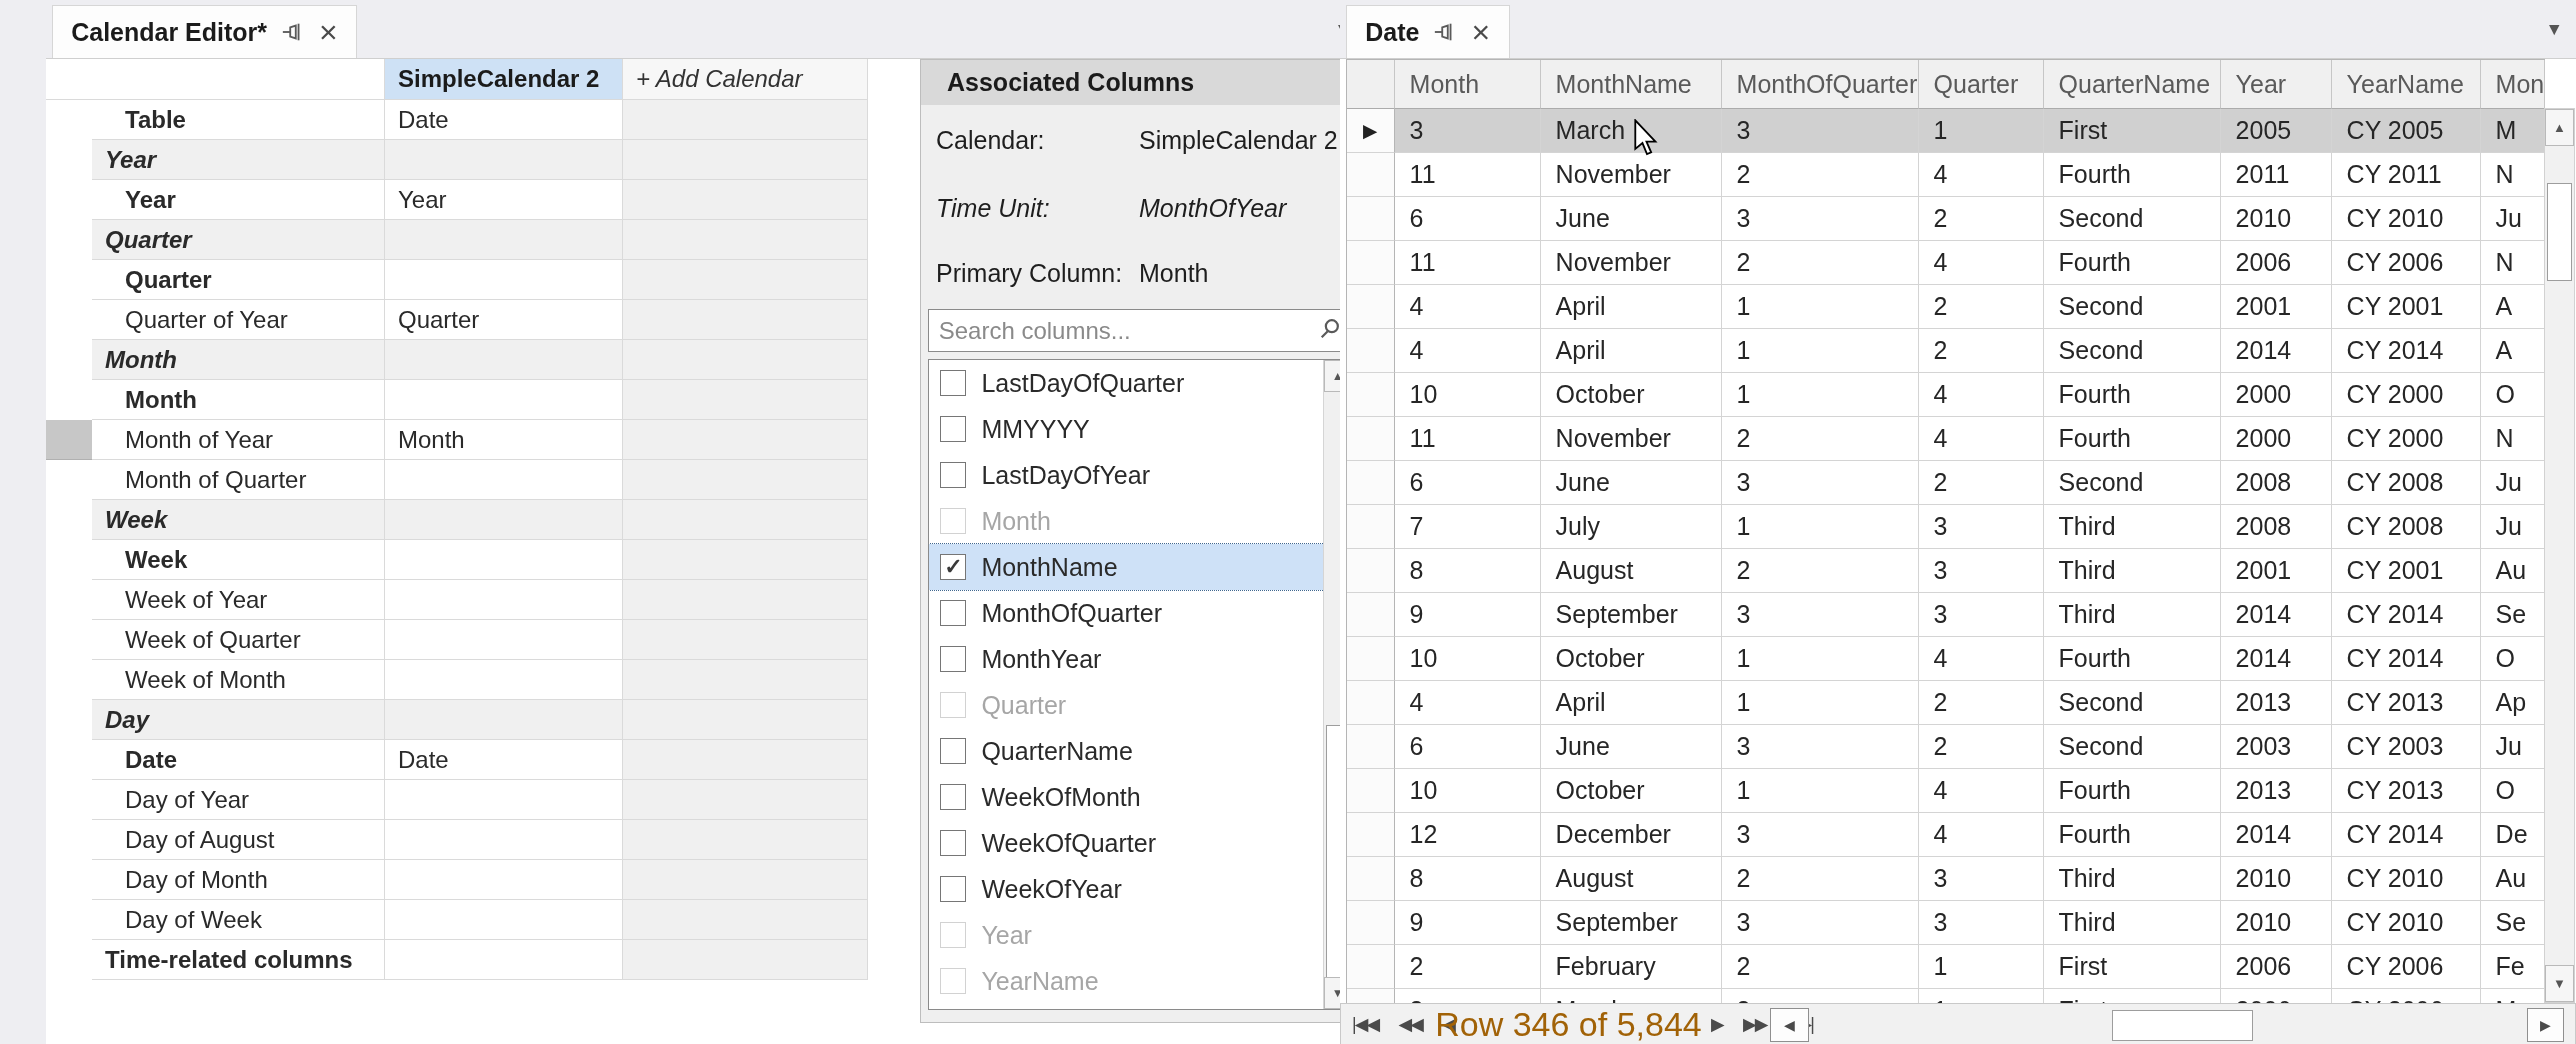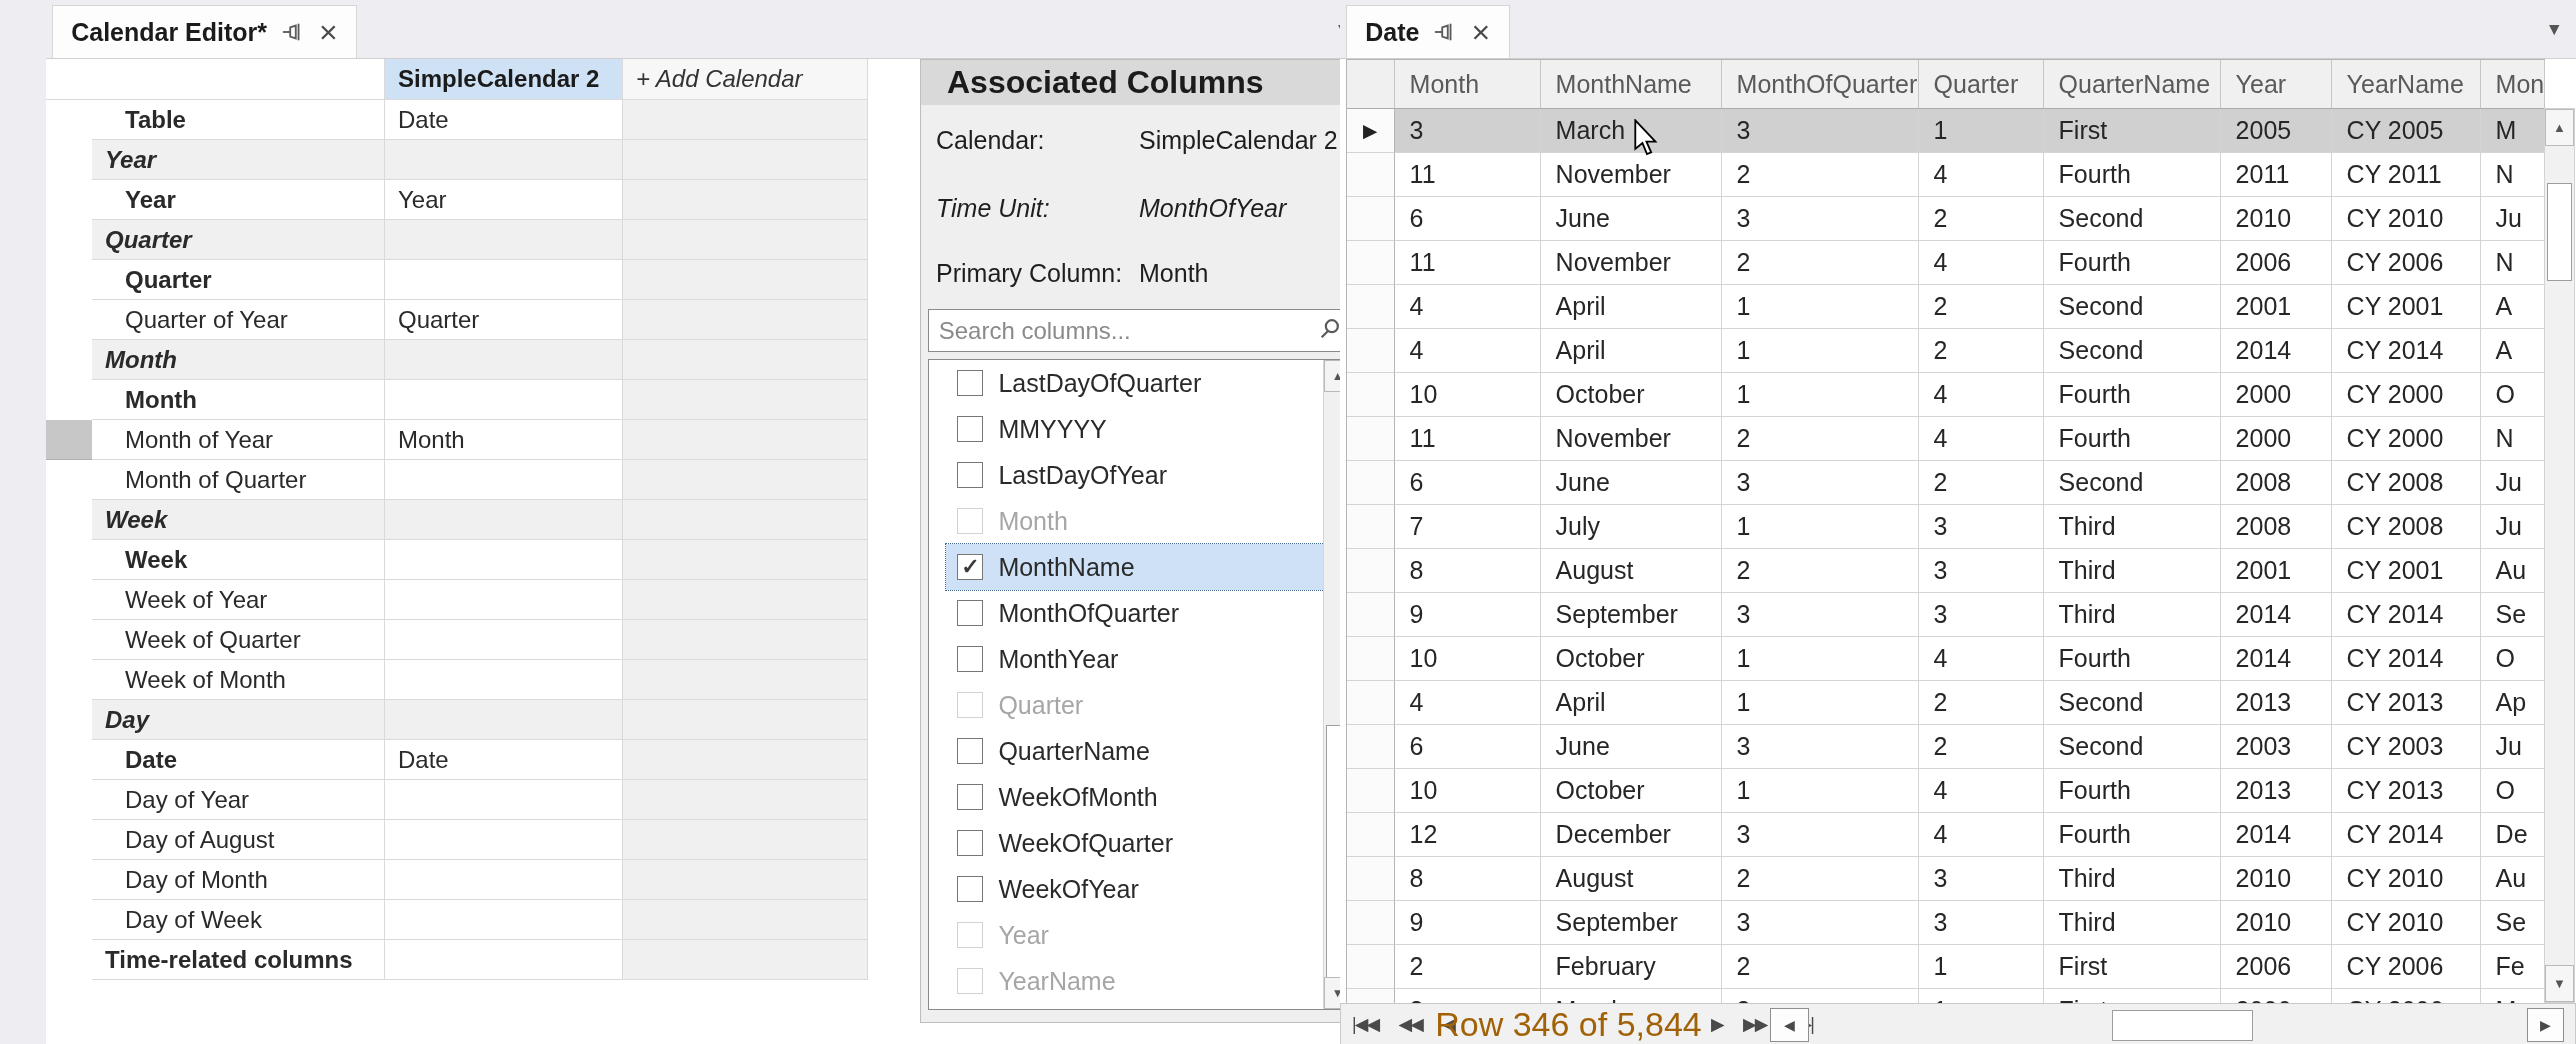--- a/index.html
+++ b/index.html
@@ -34,32 +34,32 @@
   .cg-bold{font-weight:bold;padding-left:33px;}
   .cg-normal{padding-left:33px;}
   .cg-footer{font-weight:bold;padding-left:13px;}
   .cg-section{font-weight:bold;font-style:italic;background:#f0f0f0;padding-left:13px;}
   .cg-sectionbg{background:#f0f0f0;}
   .cg-value{padding-left:13px;}
 
   
   #assoc-panel{position:absolute;left:874px;top:0;width:441px;height:964px;background:#efefef;border:0.9px solid #bdbdbd;box-sizing:border-box;}
   .assoc-header{position:absolute;left:0;right:0;top:0;height:45px;background:#d9d9d9;display:flex;align-items:center;
-      padding-left:26px;font-size:32px;font-weight:bold;color:#1b1b1b;}
+      padding-left:26px;font-size:25px;font-weight:bold;color:#1b1b1b;}
   .assoc-field{position:absolute;left:0;right:0;height:45px;display:flex;align-items:center;padding-left:15px;font-size:25px;}
   .assoc-field .lbl{width:203px;flex:none;}
   .assoc-field .val{white-space:nowrap;}
   #search-box{position:absolute;left:7.4px;right:7.4px;top:249px;height:43px;background:#fff;border:0.9px solid #8a8a8a;
       box-sizing:border-box;display:flex;align-items:center;}
   #search-box input{flex:1;border:none;outline:none;font-size:24px;color:#333;padding:0 9.3px;font-family:inherit;background:transparent;}
   #search-box input::placeholder{color:#8a8a8a;}
   .search-glyph{flex:none;margin-right:9.3px;}
 
   #column-listbox{position:absolute;left:7.4px;right:7.4px;top:299px;height:651px;background:#fff;border:0.9px solid #8a8a8a;
-      box-sizing:border-box;overflow:hidden;padding-left:17px;}
+      box-sizing:border-box;overflow:hidden;}
   .lb-item{height:46px;display:flex;align-items:center;padding-left:11px;font-size:25px;color:#2a2a2a;}
   .lb-sel{background:#cee1f7;outline:0.9px dotted #41678f;outline-offset:-0.9px;}
   .lb-cb{width:26px;height:26px;flex:none;border:1.9px solid #767676;background:#fff;margin-right:15px;
       display:flex;align-items:center;justify-content:center;font-size:22px;font-weight:bold;color:#3a3a3a;box-sizing:border-box;}
   .lb-dis{color:#a6a6a6;}
   .lb-dis .lb-cb{border-color:#d2d2d2;}
   .lb-scroll{position:absolute;right:0;top:0;bottom:0;width:28px;background:#f0f0f0;border-left:0.9px solid #d5d5d5;}
   .sb-btn{position:absolute;left:0;width:28px;height:32px;background:#f4f4f4;border:0.9px solid #b9b9b9;box-sizing:border-box;
       display:flex;align-items:center;justify-content:center;font-size:12px;color:#555;}
   .lb-thumb{position:absolute;left:1.9px;width:23px;top:365px;height:258px;background:#ffffff;border:0.9px solid #9d9d9d;box-sizing:border-box;}

